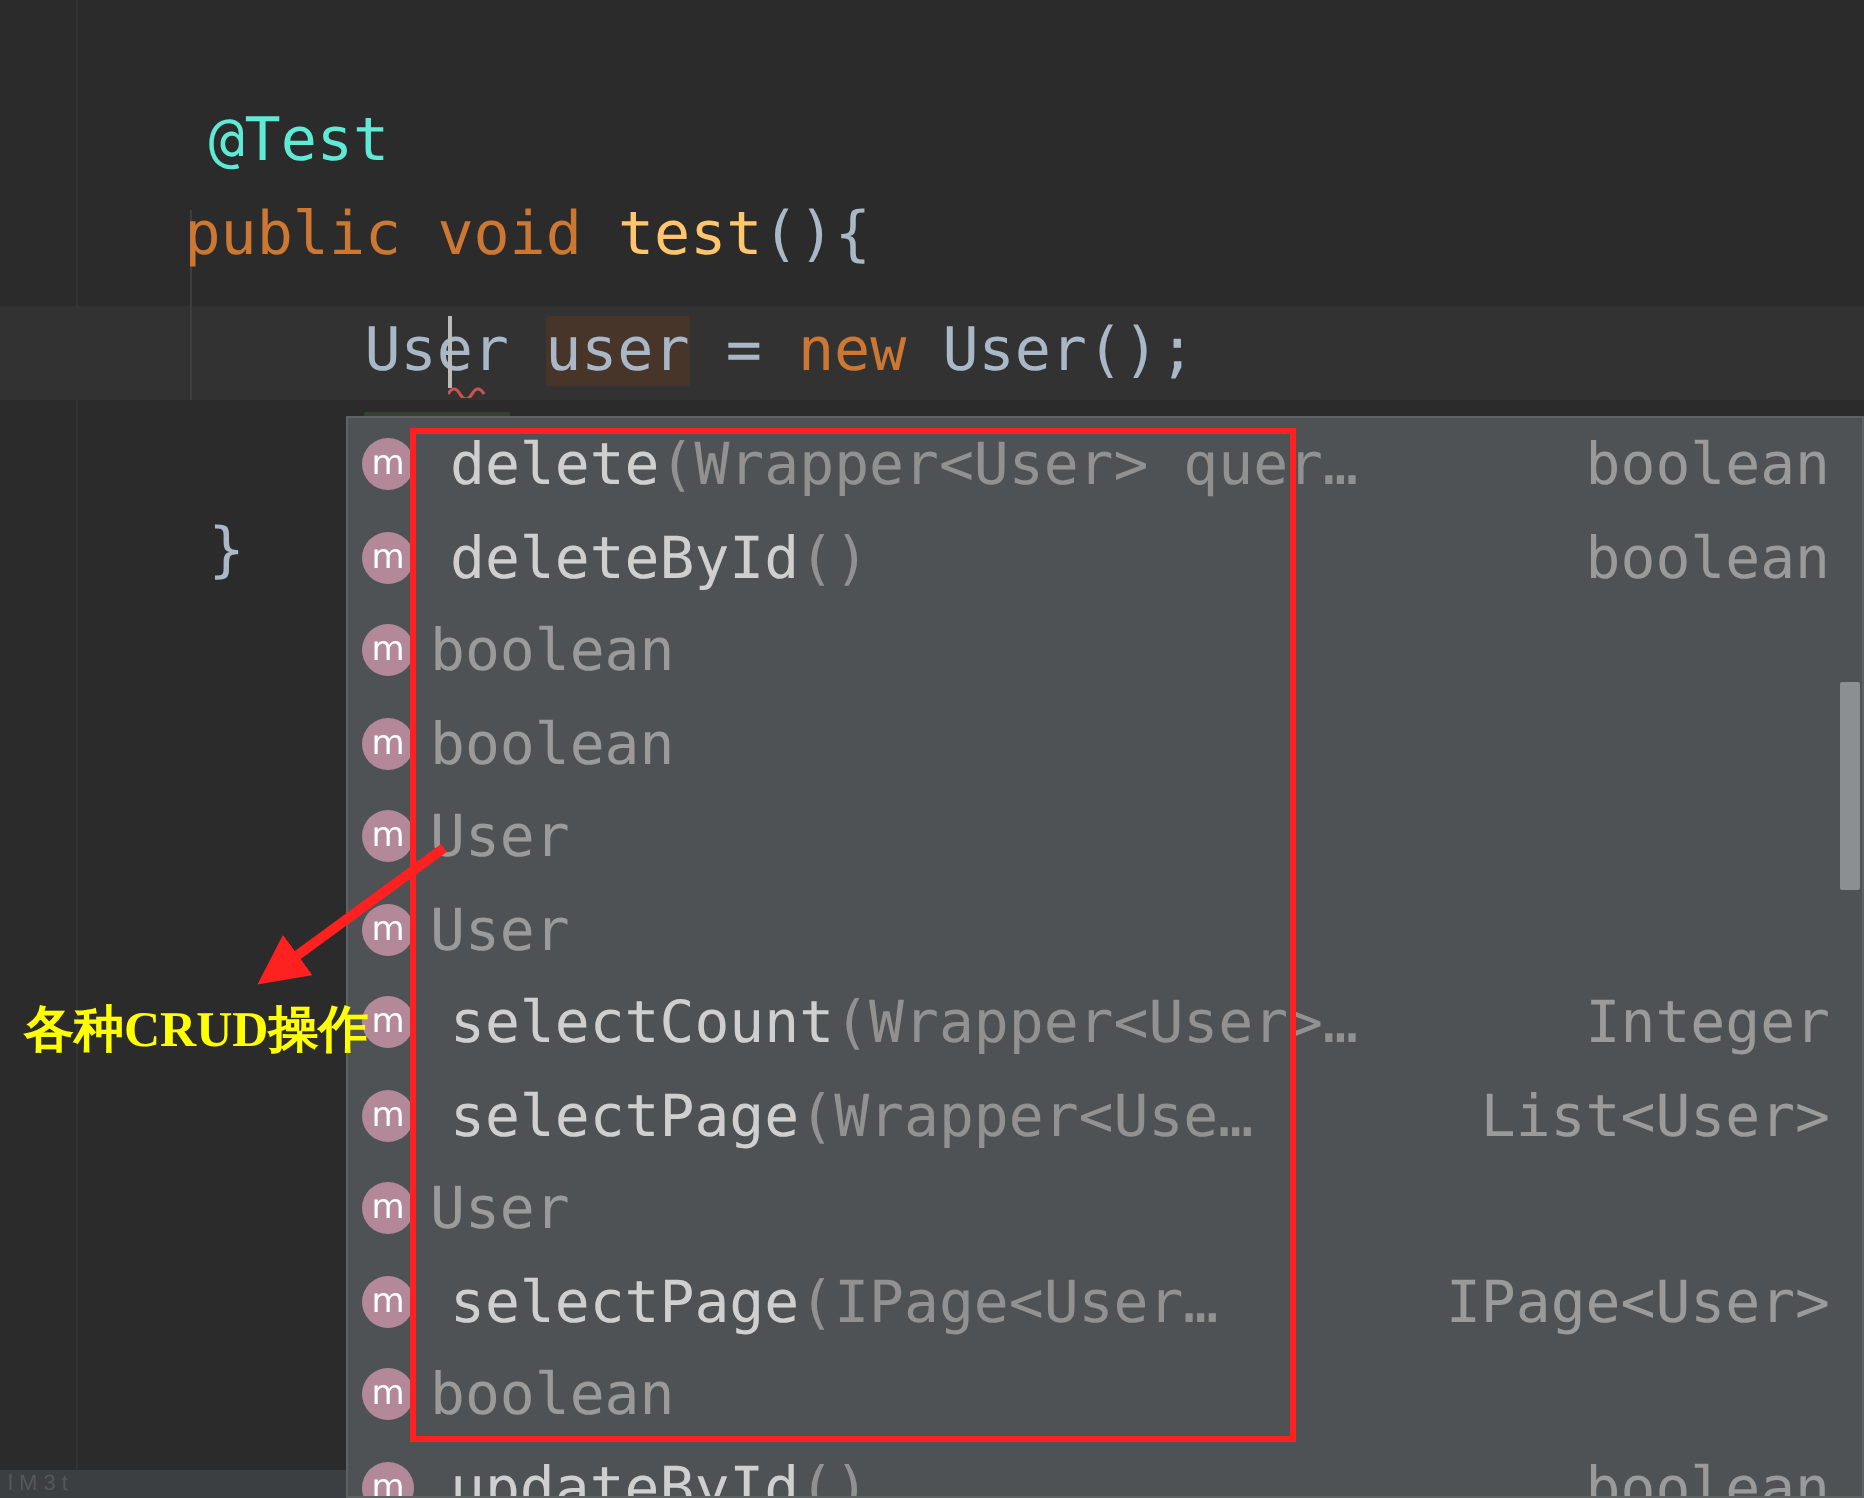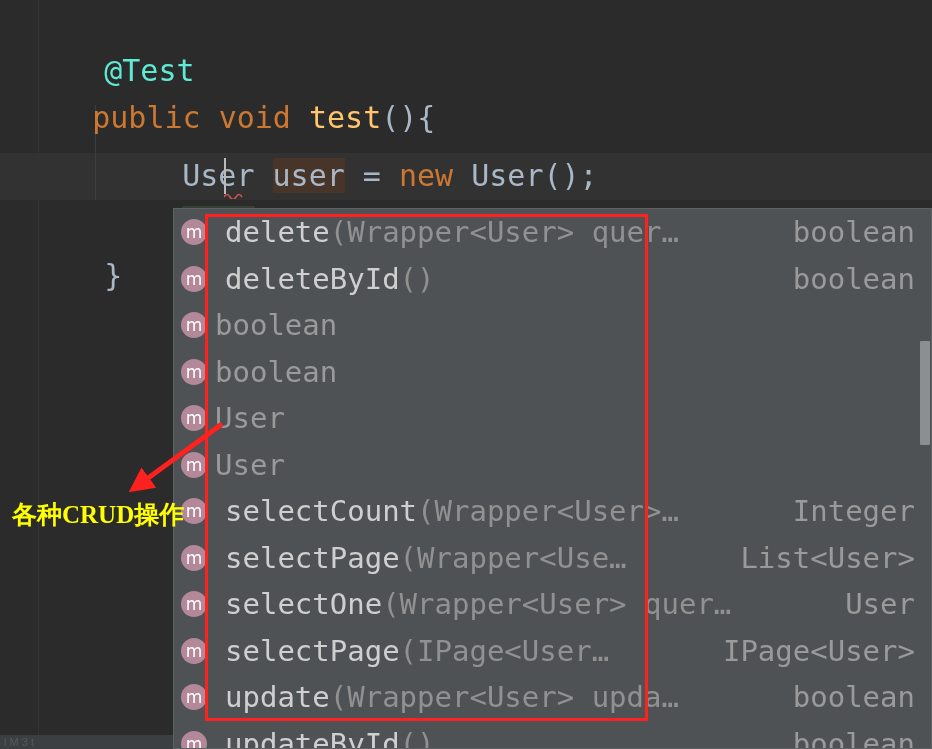--- a/index.html
+++ b/index.html
@@ -266,31 +266,29 @@
         <span class="cmp-sig"><span class="mname">selectCount</span><span class="mparams">(Wrapper&lt;User&gt;…</span></span>
         <span class="cmp-ret">Integer</span>
       </div>
       <div class="cmp-row">
         <span class="cmp-icon">m</span>
         <span class="cmp-sig"><span class="mname">selectPage</span><span class="mparams">(Wrapper&lt;Use…</span></span>
         <span class="cmp-ret">List&lt;User&gt;</span>
       </div>
       <div class="cmp-row">
         <span class="cmp-icon">m</span>
-        <span class="cmp-sig"><span class="mname">selectOne</span><span class="mparams">(Wrapper&lt;User&gt; quer…</span></span>
         <span class="cmp-ret">User</span>
       </div>
       <div class="cmp-row">
         <span class="cmp-icon">m</span>
         <span class="cmp-sig"><span class="mname">selectPage</span><span class="mparams">(IPage&lt;User…</span></span>
         <span class="cmp-ret">IPage&lt;User&gt;</span>
       </div>
       <div class="cmp-row">
         <span class="cmp-icon">m</span>
-        <span class="cmp-sig"><span class="mname">update</span><span class="mparams">(Wrapper&lt;User&gt; upda…</span></span>
         <span class="cmp-ret">boolean</span>
       </div>
       <div class="cmp-row">
         <span class="cmp-icon">m</span>
         <span class="cmp-sig"><span class="mname">updateById</span><span class="mparams">()</span></span>
         <span class="cmp-ret">boolean</span>
       </div>
     </div>
   <div id="popup-scrollbar-track">
     <div id="popup-scrollbar-thumb"></div>

